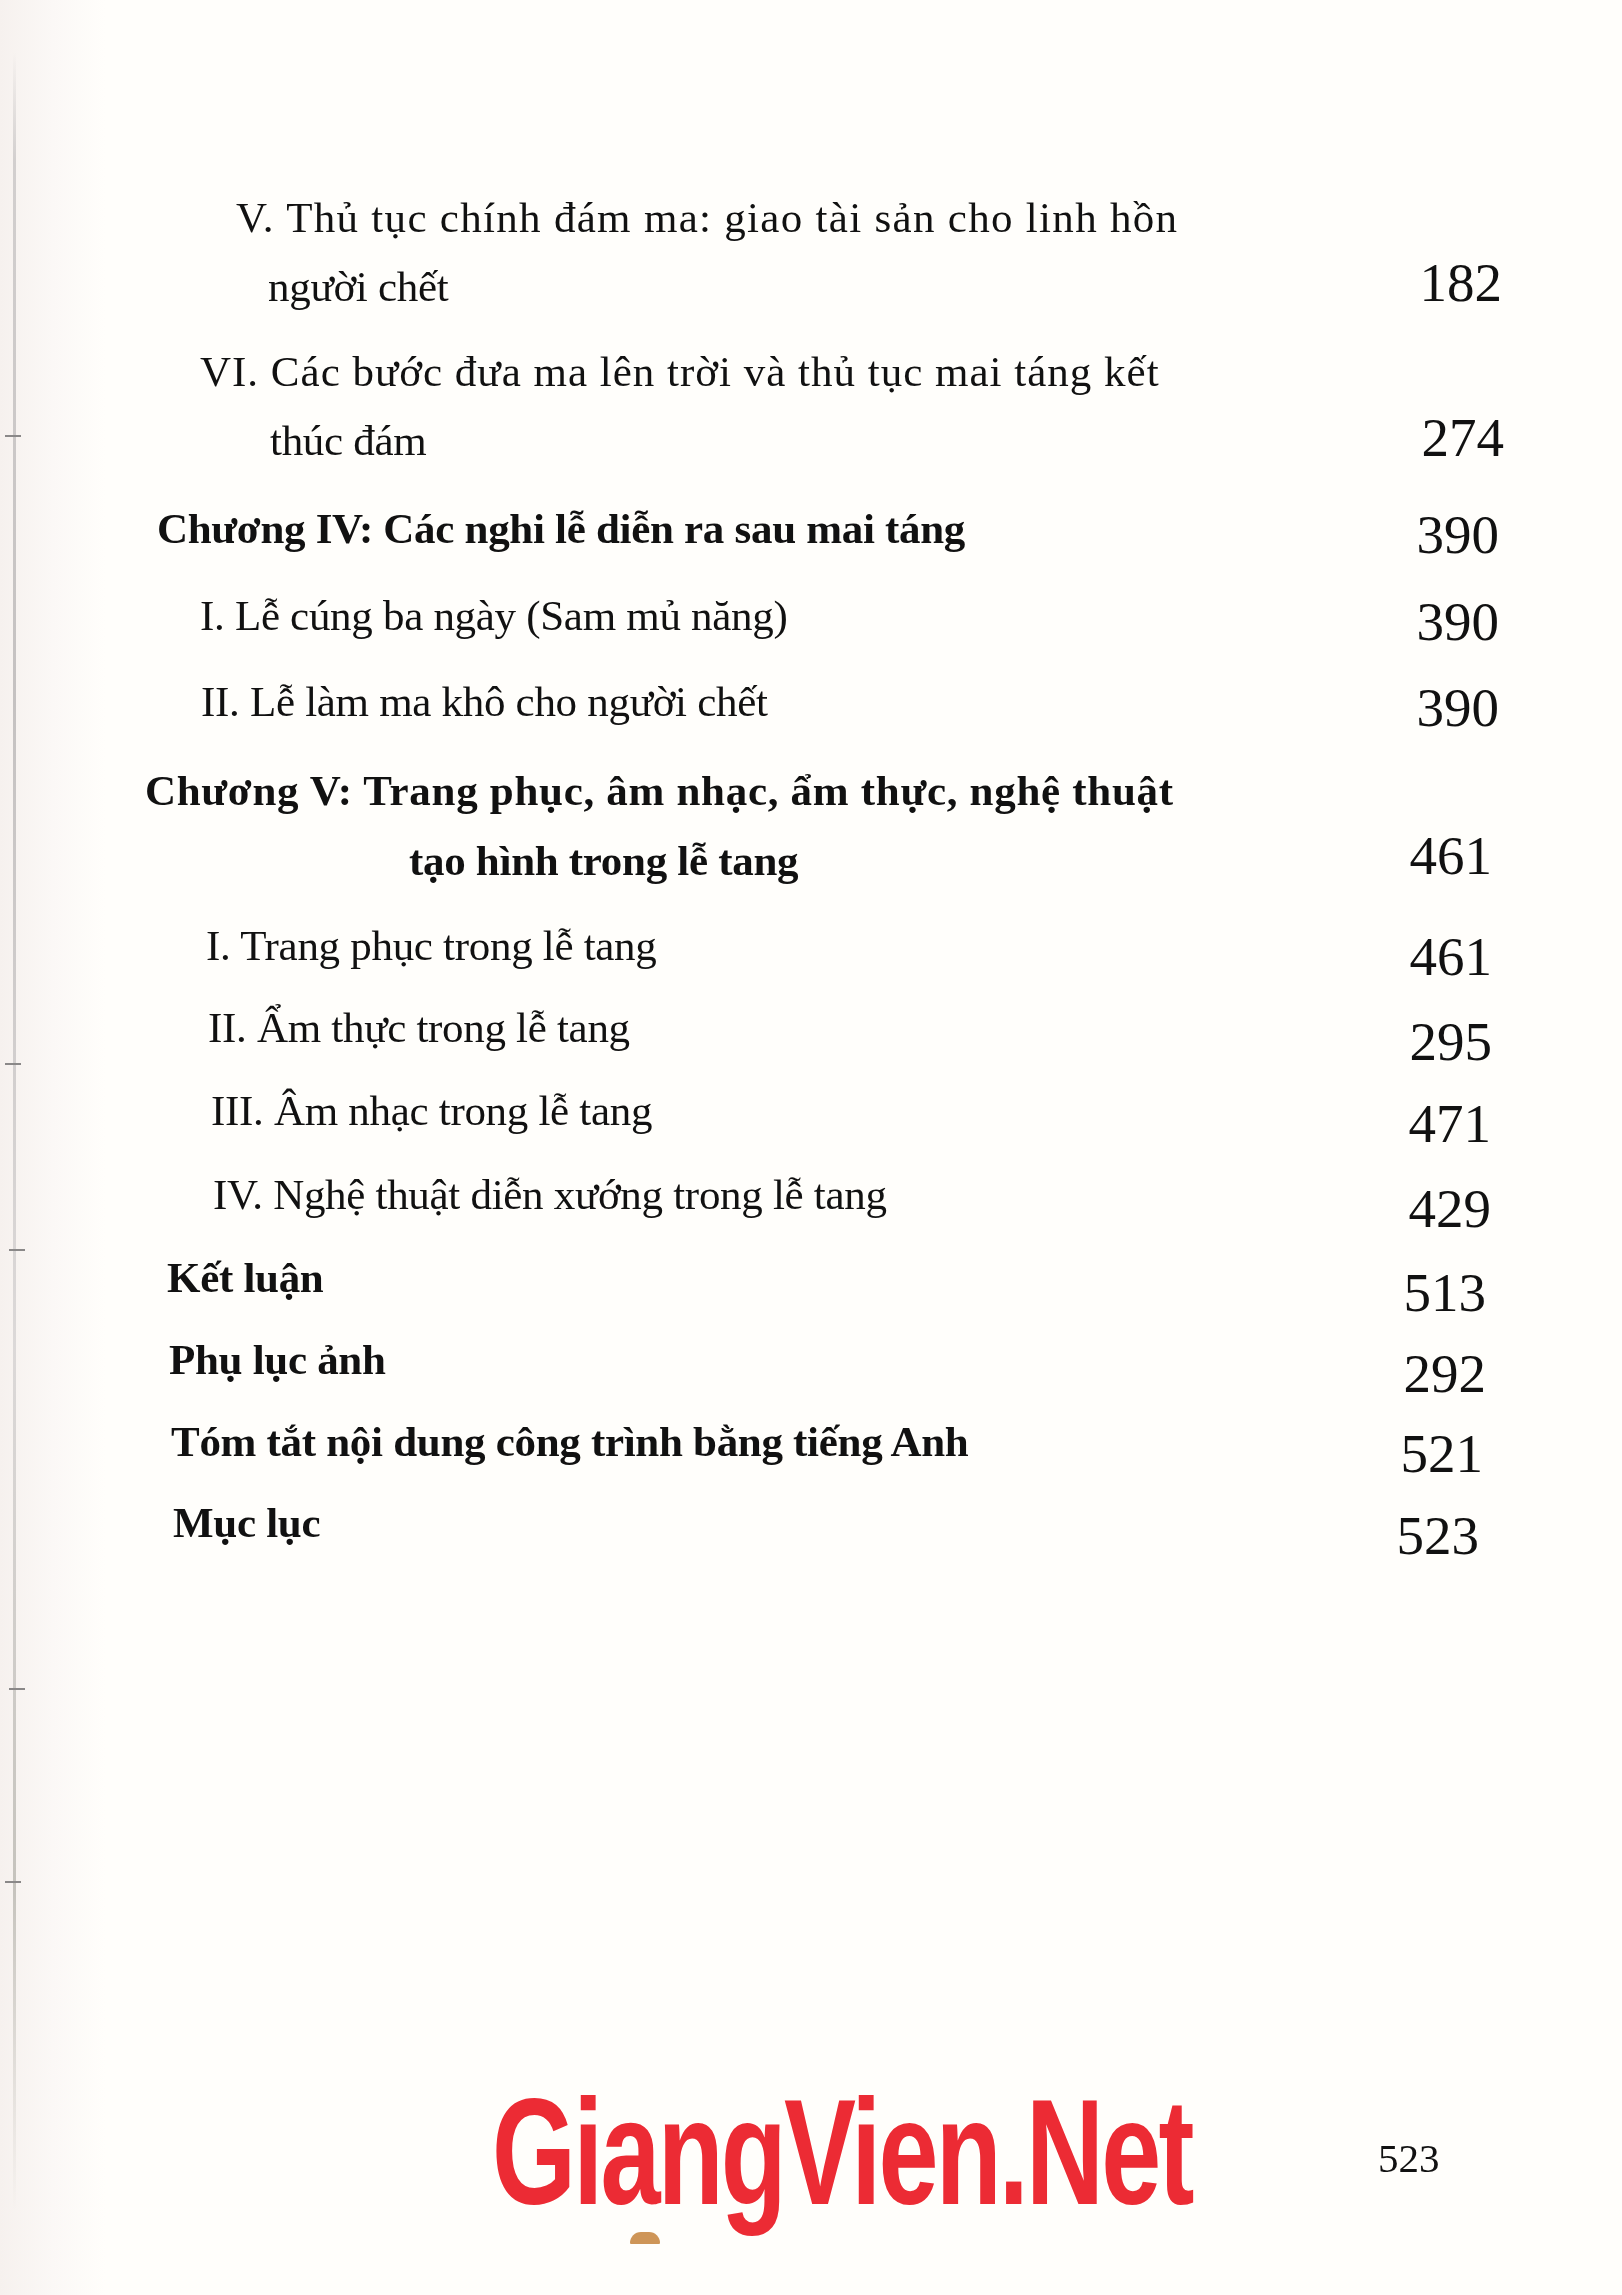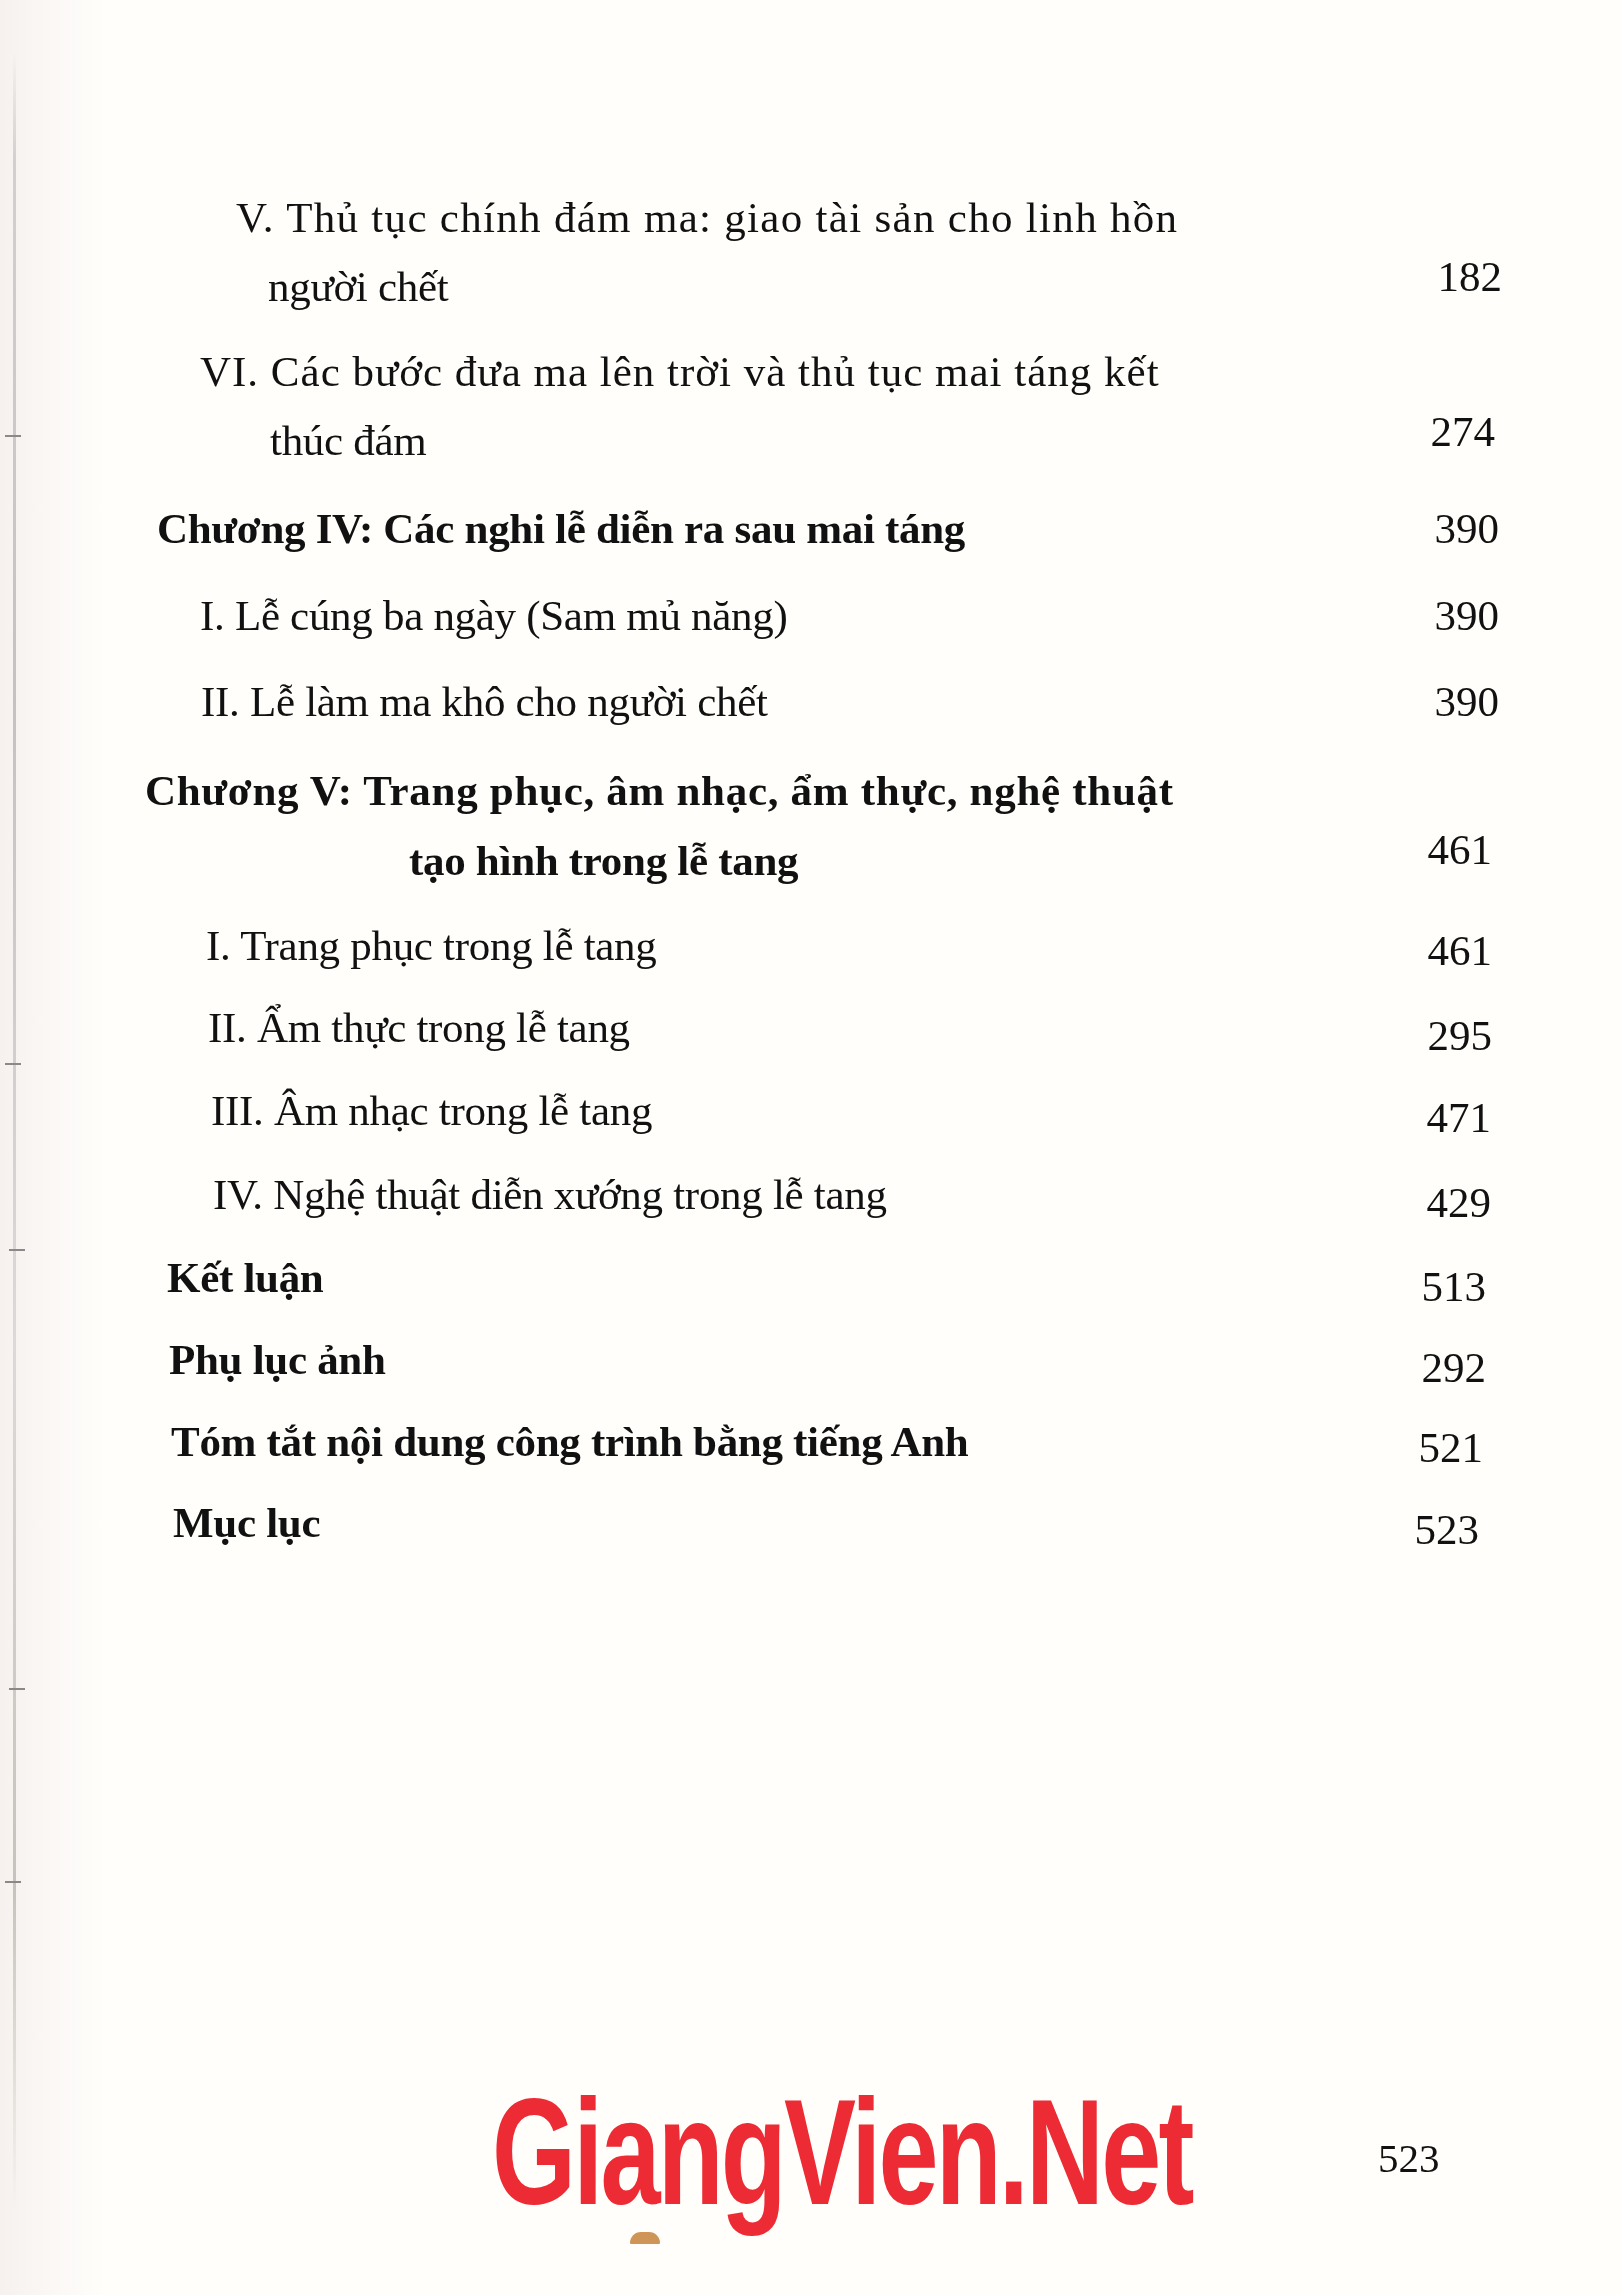--- a/index.html
+++ b/index.html
@@ -41,21 +41,21 @@
     }
     .toc-title {
       font-size: 43px;
       letter-spacing: -0.3px;
     }
     .chapter .toc-title {
       font-weight: bold;
     }
     .toc-page {
       position: absolute;
-      font-size: 43px;
+      font-size: 55px;
       line-height: 1;
       white-space: nowrap;
     }
     .watermark {
       position: absolute;
       left: 492px;
       top: 2077px;
       font-family: "Liberation Sans", "DejaVu Sans", sans-serif;
       font-weight: bold;
       font-size: 150px;
@@ -104,21 +104,21 @@
     <span class="toc-title">người chết</span>
   </div>
   <div class="toc-page" style="right:120px;top:255px;">182</div>
 
   <div class="toc-line section" style="left:200px;top:350px;">
     <span class="toc-title" style="letter-spacing:1px;">VI. Các bước đưa ma lên trời và thủ tục mai táng kết</span>
   </div>
   <div class="toc-line section" style="left:270px;top:419px;">
     <span class="toc-title">thúc đám</span>
   </div>
-  <div class="toc-page" style="right:127px;top:410px;">274</div>
+  <div class="toc-page" style="right:118px;top:410px;">274</div>
 
   <div class="toc-line chapter" style="left:157px;top:507px;">
     <span class="toc-title">Chương IV: Các nghi lễ diễn ra sau mai táng</span>
   </div>
   <div class="toc-page" style="right:123px;top:507px;">390</div>
 
   <div class="toc-line section" style="left:200px;top:594px;">
     <span class="toc-title">I. Lễ cúng ba ngày (Sam mủ năng)</span>
   </div>
   <div class="toc-page" style="right:123px;top:594px;">390</div>

